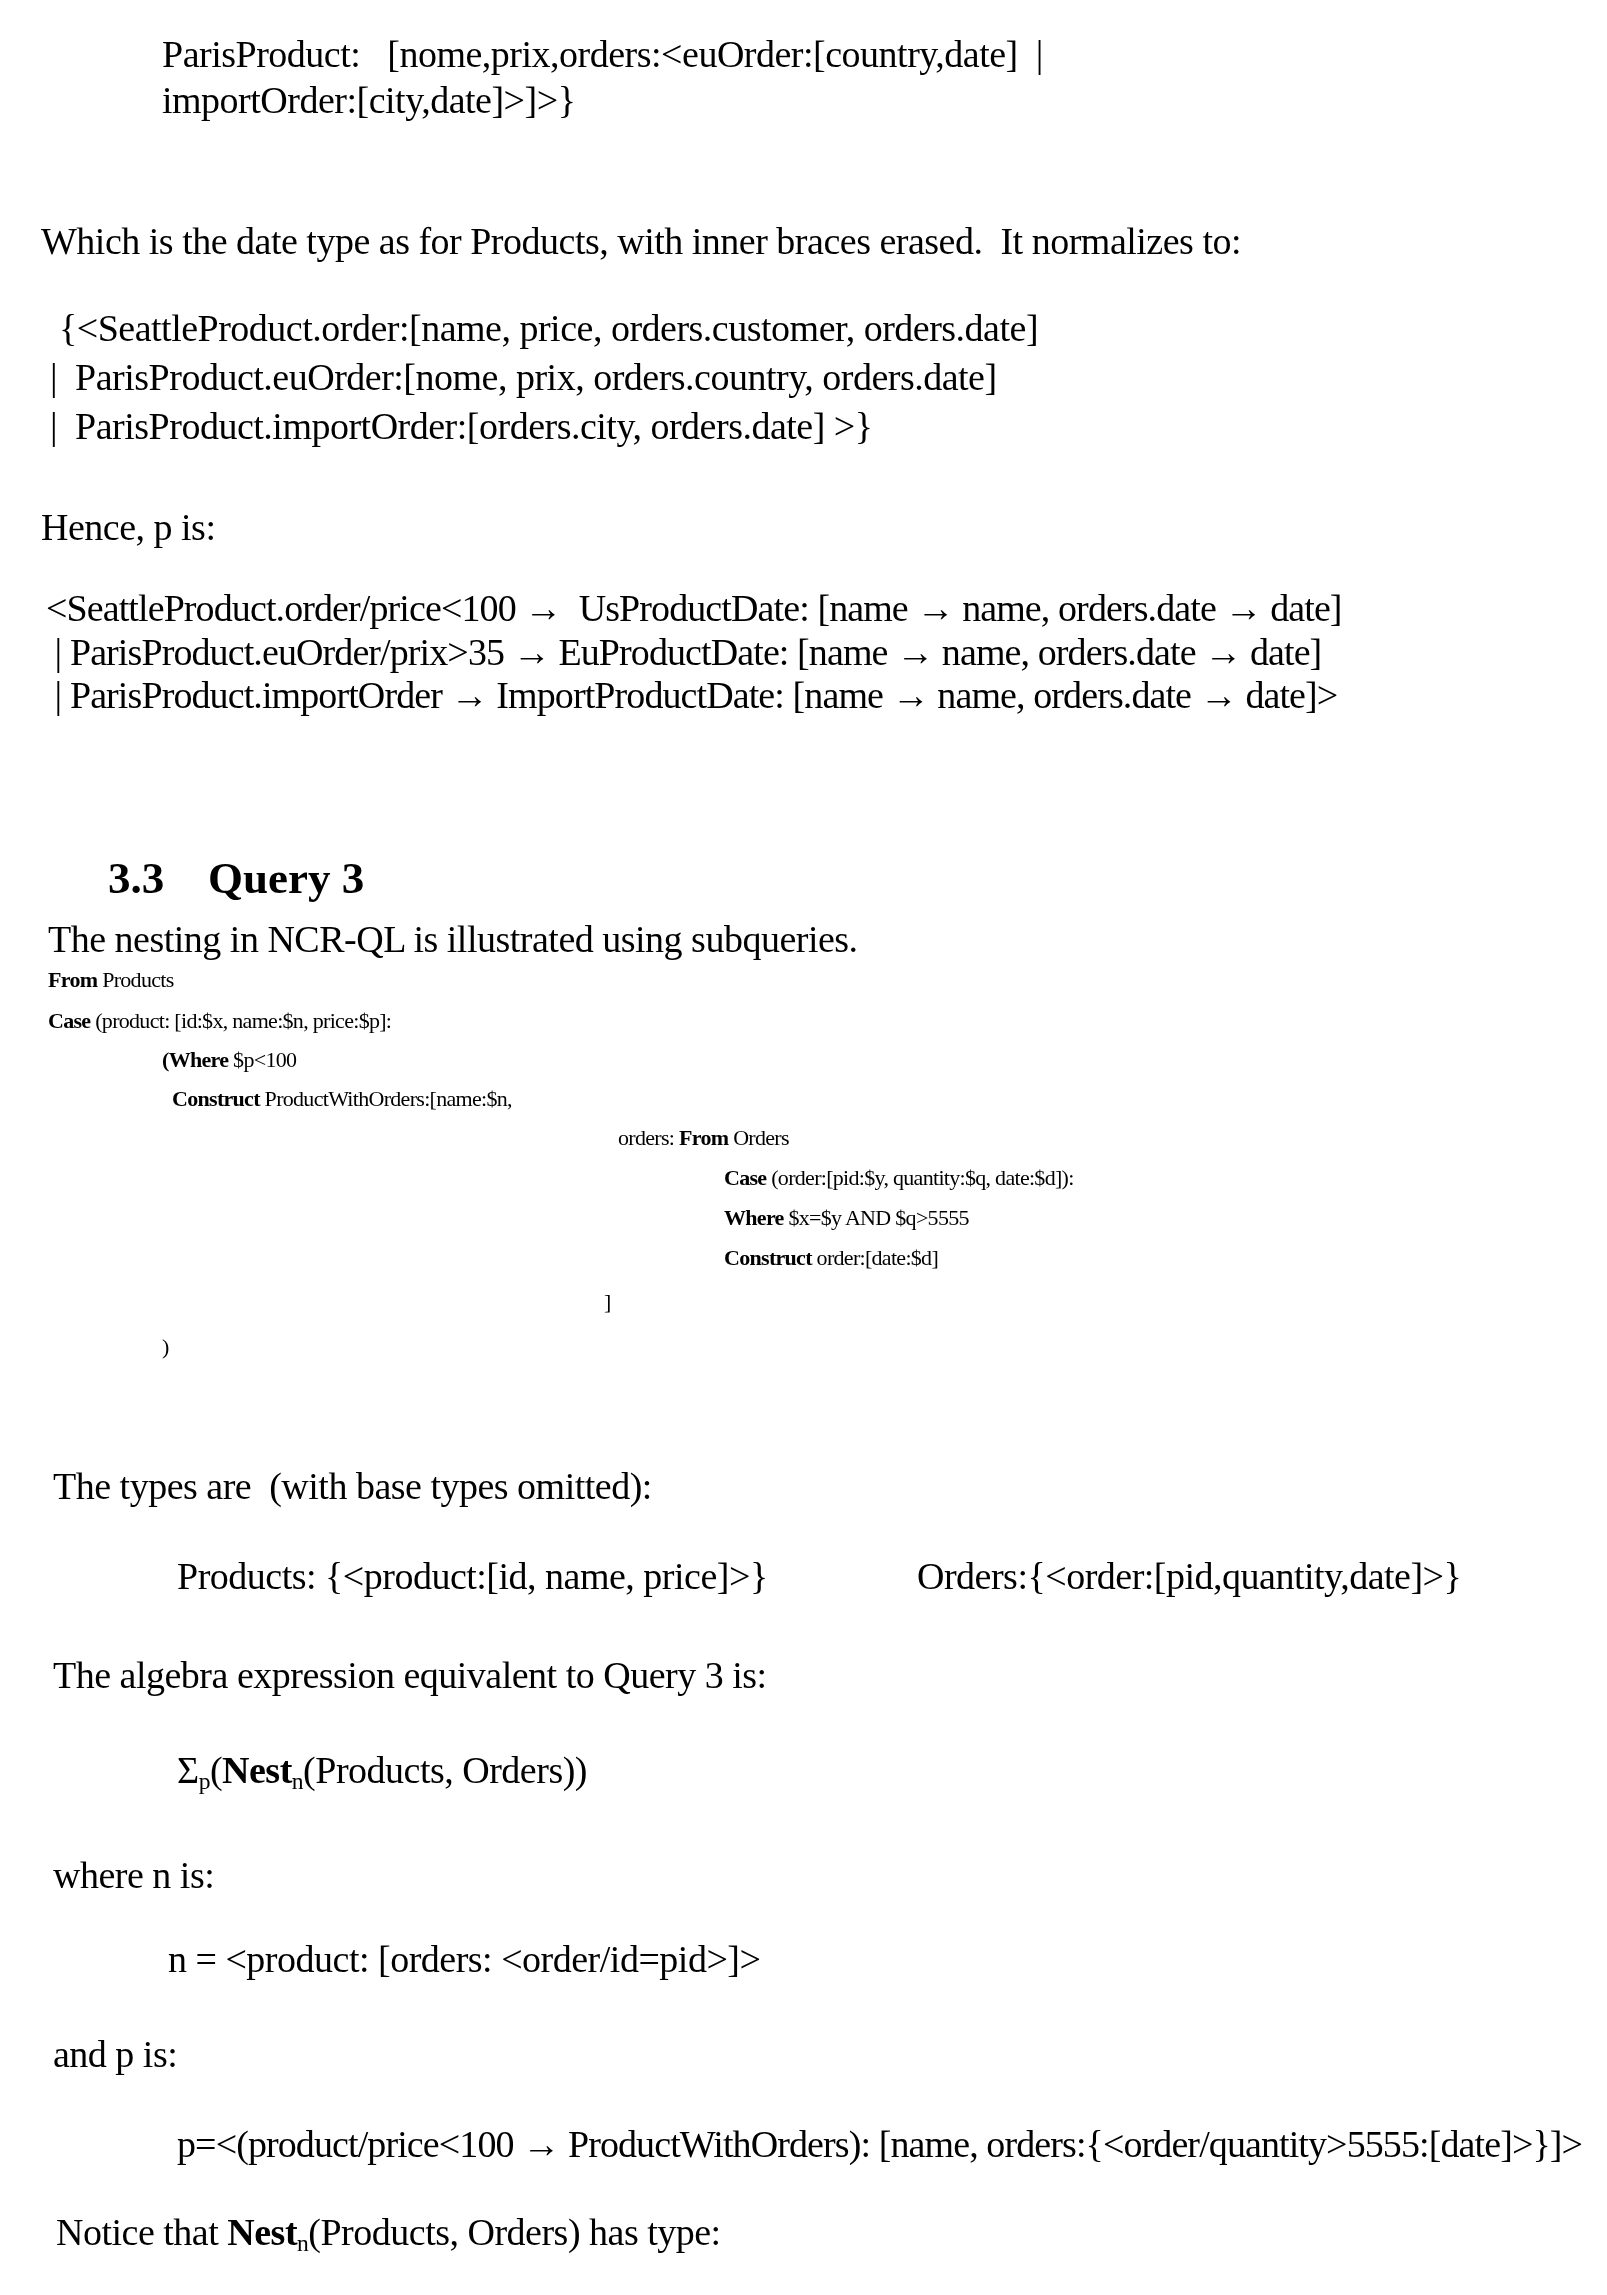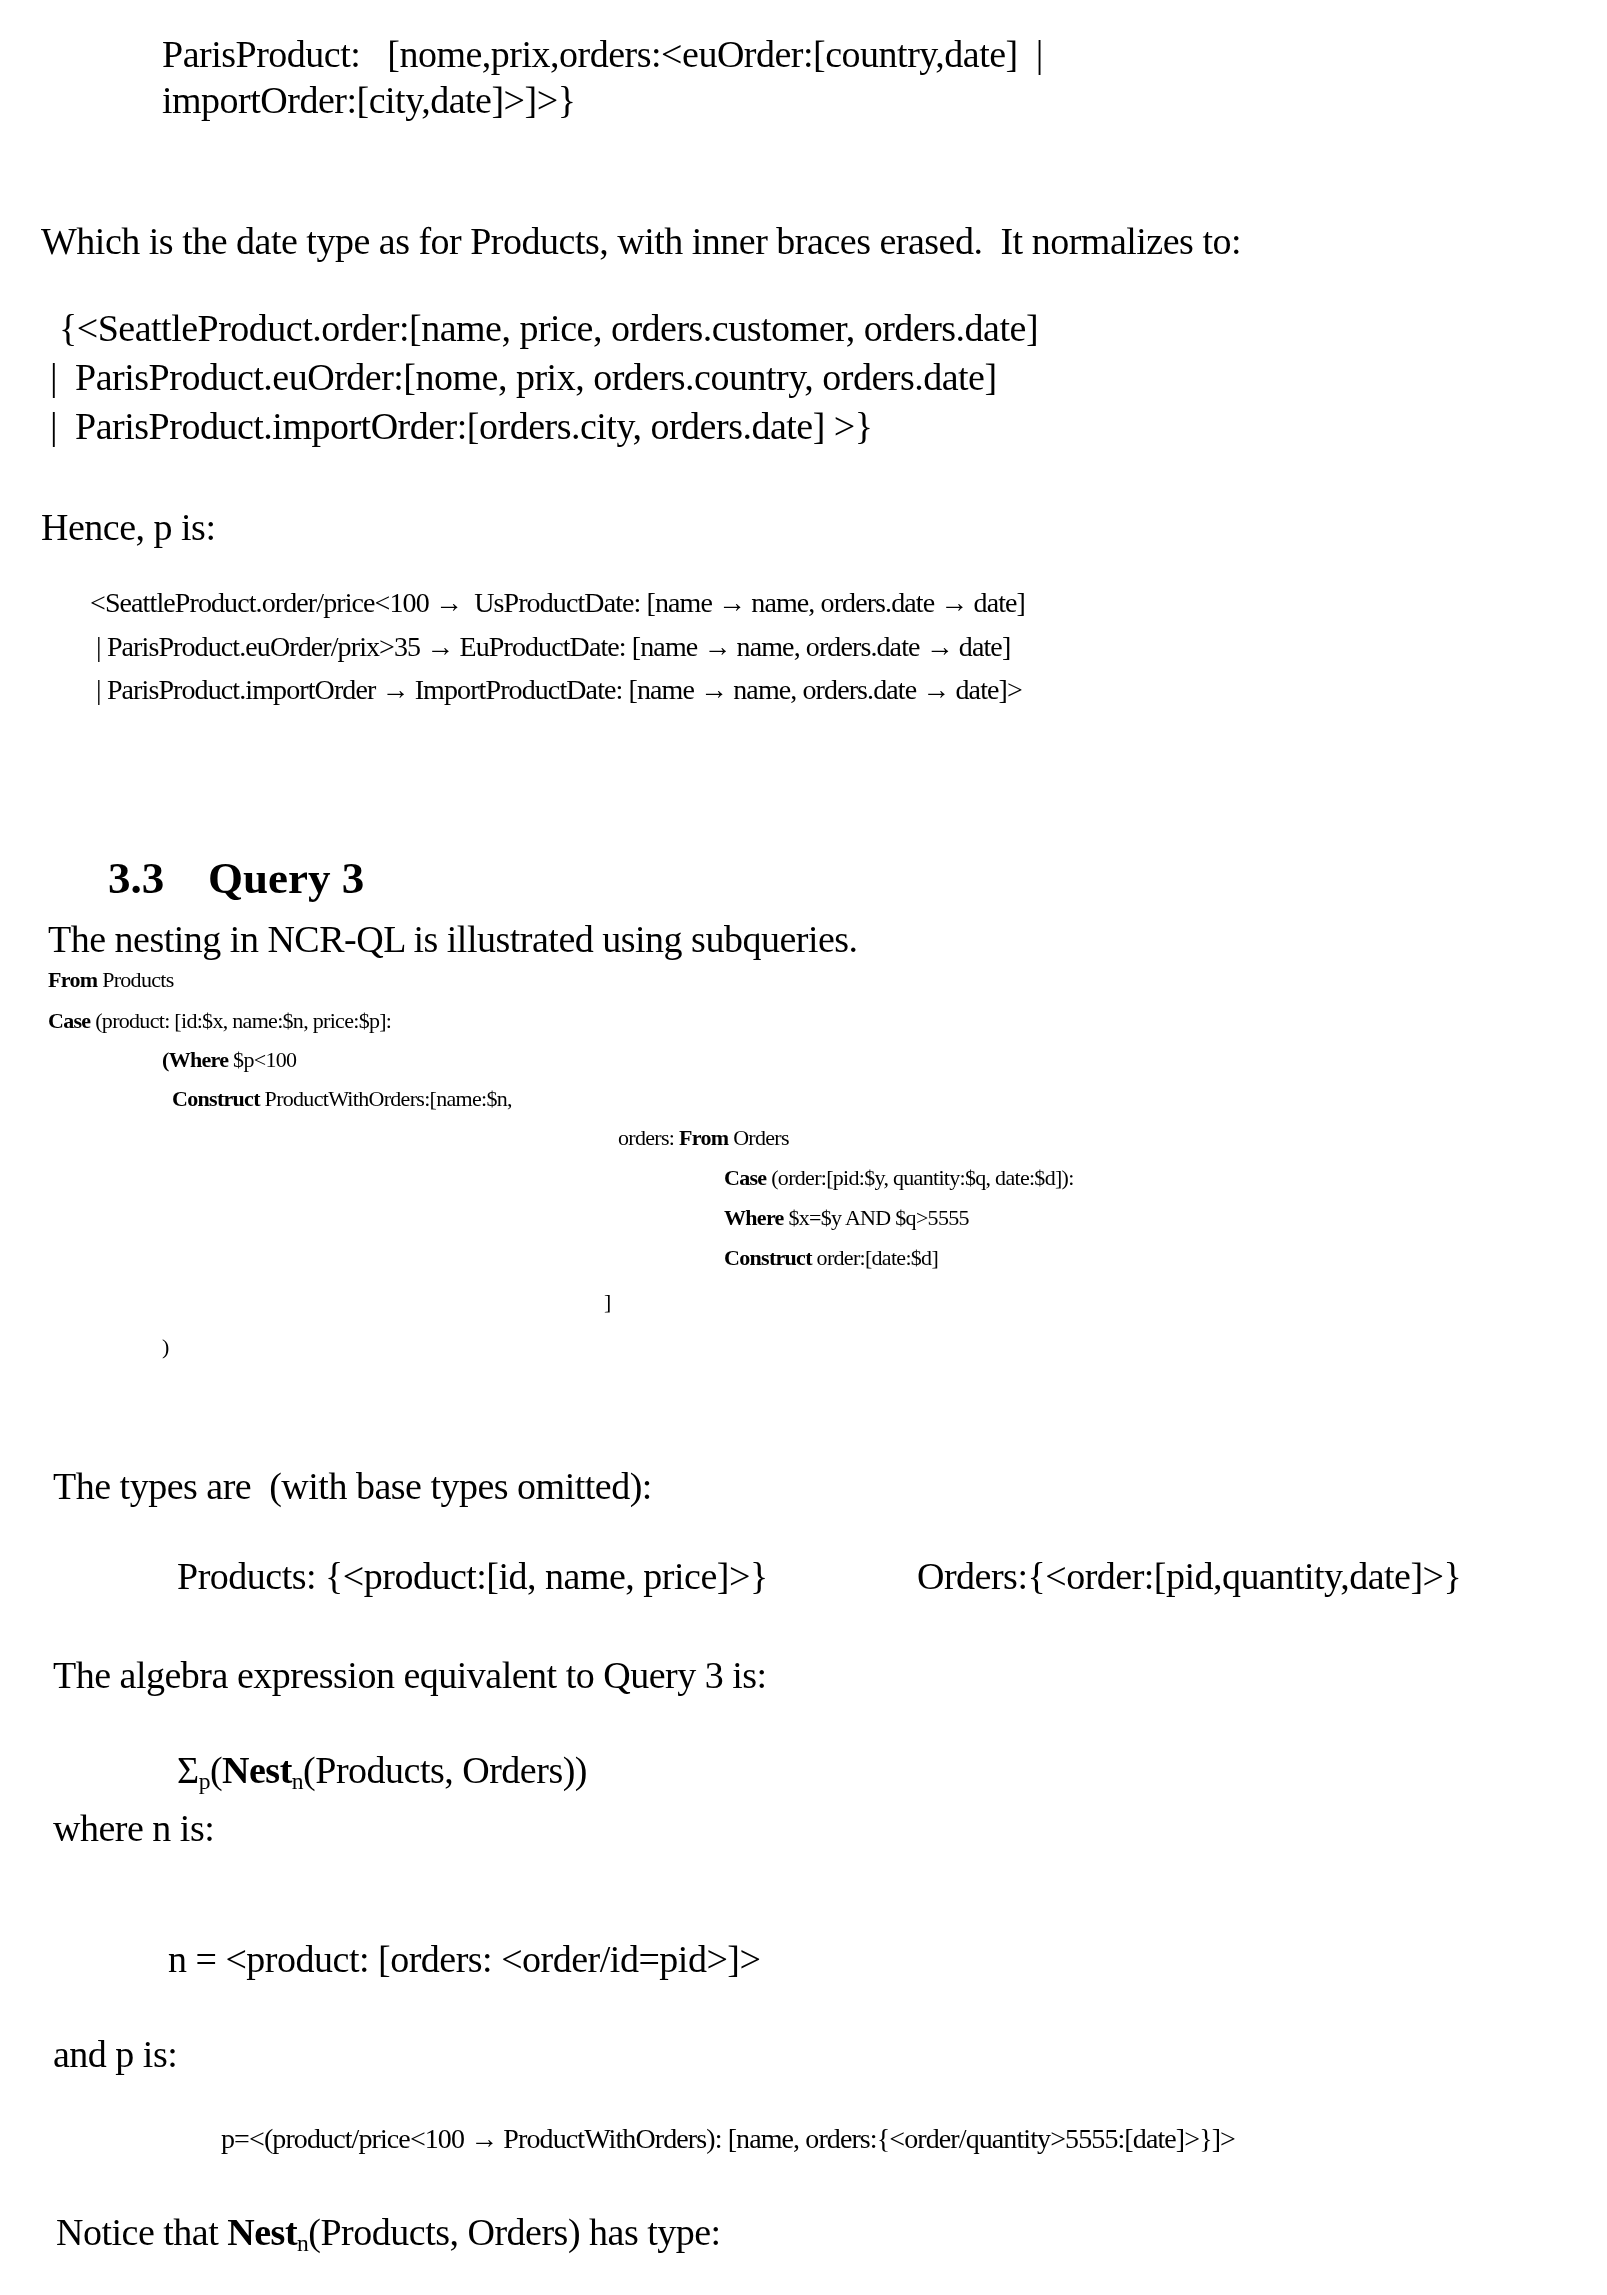--- a/index.html
+++ b/index.html
@@ -3,21 +3,21 @@
   <meta charset="utf-8">
   <style>
     html, body { margin: 0; padding: 0; background: #ffffff; }
     body {
       width: 1608px; height: 2295px; position: relative; overflow: hidden;
       font-family: "Liberation Serif", "DejaVu Serif", serif; color: #000;
     }
     .ln { position: absolute; white-space: pre; line-height: 1; }
     .big { font-size: 38px; letter-spacing: -0.5px; }
     .code { font-size: 22px; letter-spacing: -0.7px; font-family: Liberation Serif, serif; }
-    .small { font-size: 28px; letter-spacing: -0.9px; margin-left: 44px; }
+    .small { font-size: 38px; letter-spacing: -0.9px; }
     .heading { font-size: 45px; font-weight: bold; }
     .heading .num { display: inline-block; width: 100px; }
     b, .kw { font-weight: bold; }
     sub { font-size: 0.62em; vertical-align: -0.25em; line-height: 0; }
   </style>
 </head>
 <body>
 
 <div class="ln big" style="left:162px; top:35px;">ParisProduct:   [nome,prix,orders:&lt;euOrder:[country,date]  |</div>
 <div class="ln big" style="left:162px; top:81px;">importOrder:[city,date]&gt;]&gt;}</div>
@@ -55,20 +55,20 @@
   <div class="ln code" style="left:162px; top:1336px;">)</div>
 </div>
 
 <div class="ln big" style="left:53px; top:1467px;">The types are  (with base types omitted):</div>
 <div class="ln big" style="left:177px; top:1557px;">Products: {&lt;product:[id, name, price]&gt;}</div>
 <div class="ln big" style="left:917px; top:1557px;">Orders:{&lt;order:[pid,quantity,date]&gt;}</div>
 
 <div class="ln big" style="left:53px; top:1656px;">The algebra expression equivalent to Query 3 is:</div>
 <div class="ln big" style="left:177px; top:1751px;"><span>Σ</span><sub>p</sub><span>(</span><b>Nest</b><sub>n</sub><span>(Products, Orders))</span></div>
 
-<div class="ln big" style="left:53px; top:1809px;text-align:right;">where n is:</div>
+<div class="ln big" style="left:53px; top:1856px;text-align:right;">where n is:</div>
 <div class="ln big" style="left:168px; top:1940px;">n = &lt;product: [orders: &lt;order/id=pid&gt;]&gt;</div>
 
 <div class="ln big" style="left:53px; top:2035px;">and p is:</div>
 <div class="ln small" style="left:177px; top:2125px;">p=&lt;(product/price&lt;100 → ProductWithOrders): [name, orders:{&lt;order/quantity&gt;5555:[date]&gt;}]&gt;</div>
 
 <div class="ln big" style="left:56px; top:2213px;"><span>Notice that </span><b>Nest</b><sub>n</sub><span>(Products, Orders) has type:</span></div>
 
 
 </body></html>

